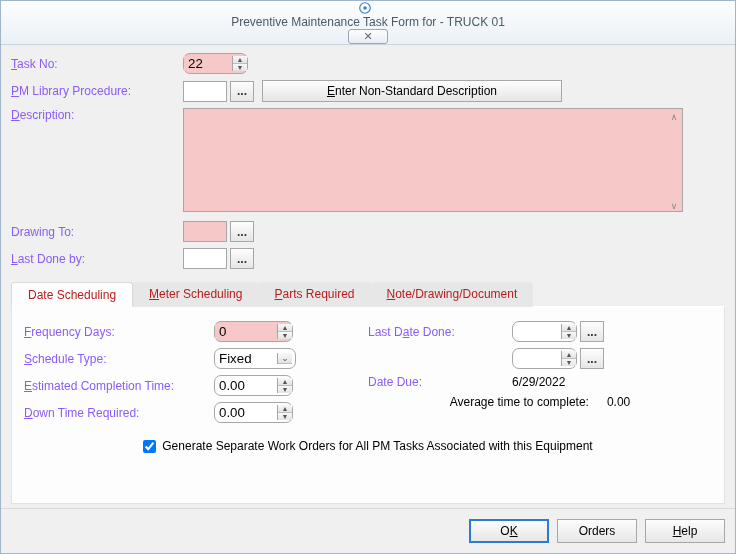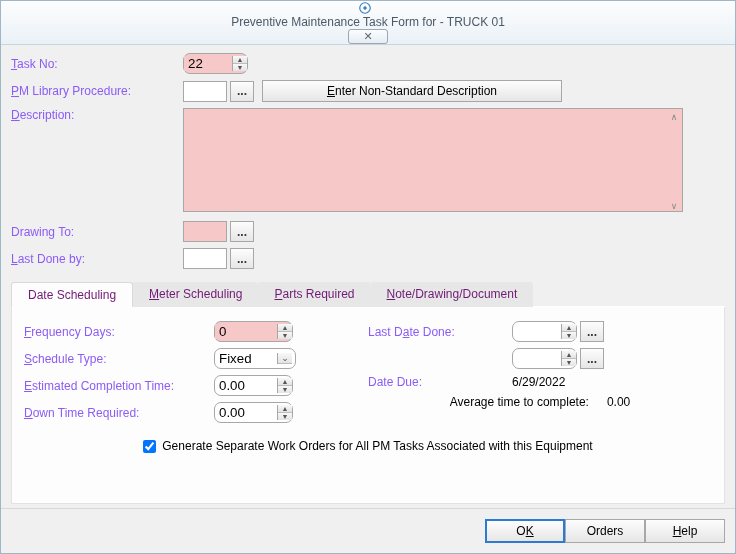--- a/index.html
+++ b/index.html
@@ -134,21 +134,21 @@
   flex-direction:column;
   flex:1;
 }
 .tabheaders {
   display:flex;
   height: 26px;
   border-bottom: 1px solid #fff;
 }
 .tabheaders .tab {
   padding: 5px 16px;
-  color:#701a75;
+  color:#b91c1c;
   background: #e7e7e7;
   border-top-left-radius:3px;
   border-top-right-radius:3px;
   margin-right:0px;
   position:relative;
   top:1px;
   cursor:default;
 }
 .tabheaders .tab.active {
   background: #fdfdfd;
@@ -173,21 +173,21 @@
 .checkbox-row {
   display:flex;align-items:center;justify-content:center;
   margin-top:10px;
 }
 .checkbox-row input { margin-right:6px; }
 .footer {
   border-top: 1px solid #d8d8d8;
   padding: 10px;
   display:flex;
   justify-content:flex-end;
-  gap:0;
+  gap:8px;
   background:#f0f0f0;
 }
 .footer button {
   width: 80px; height: 24px;
   border: 1px solid #a7a7a7;
   background: linear-gradient(#fdfdfd,#e6e6e6);
   font: inherit;
 }
 .footer button.primary {
   border: 2px solid #2a7bd1;

